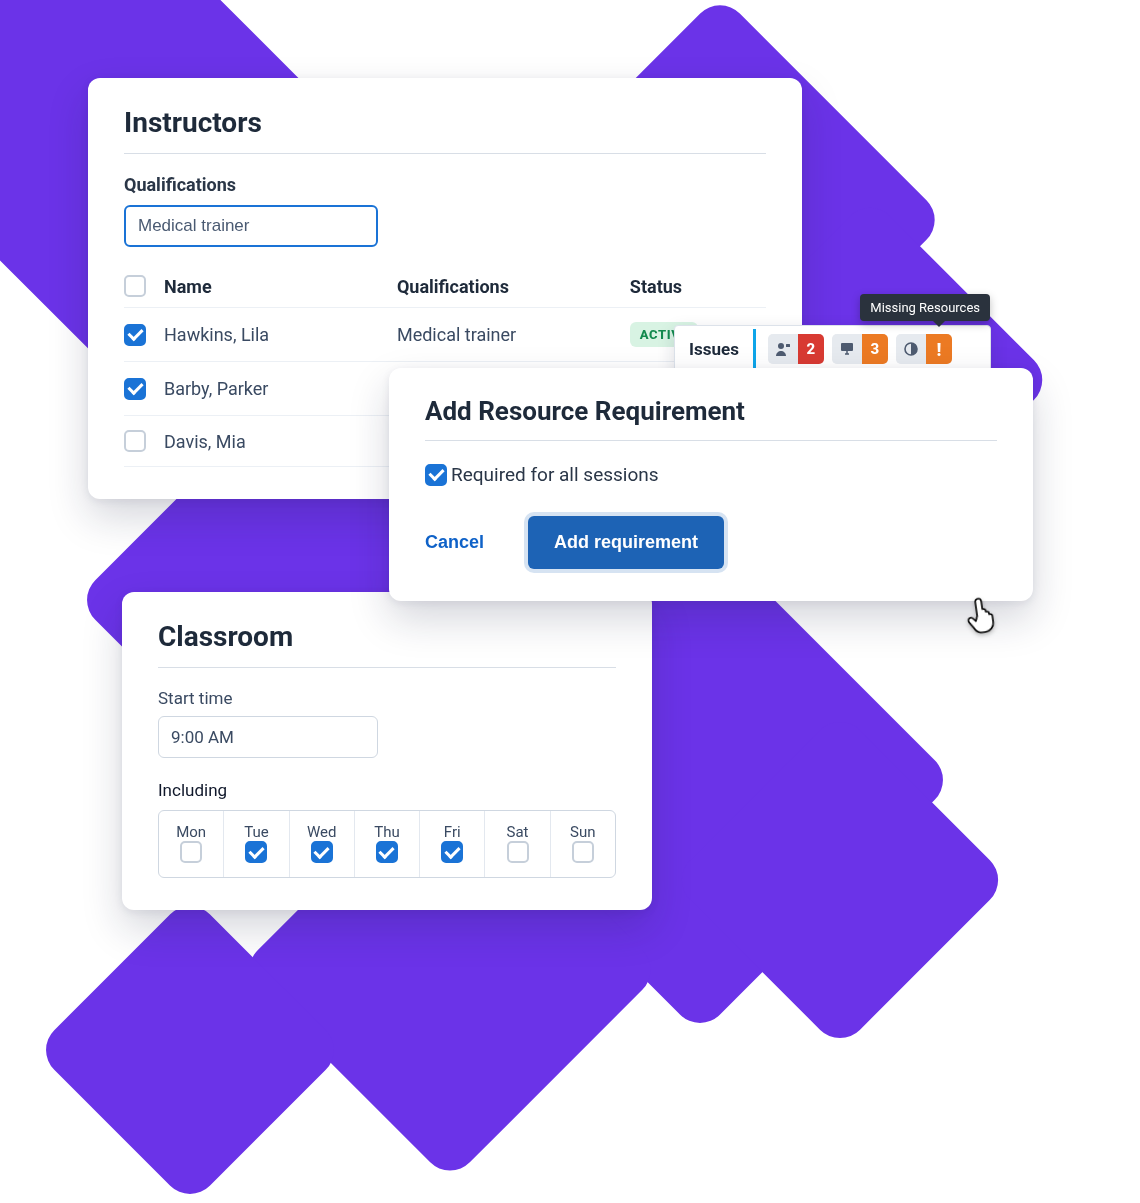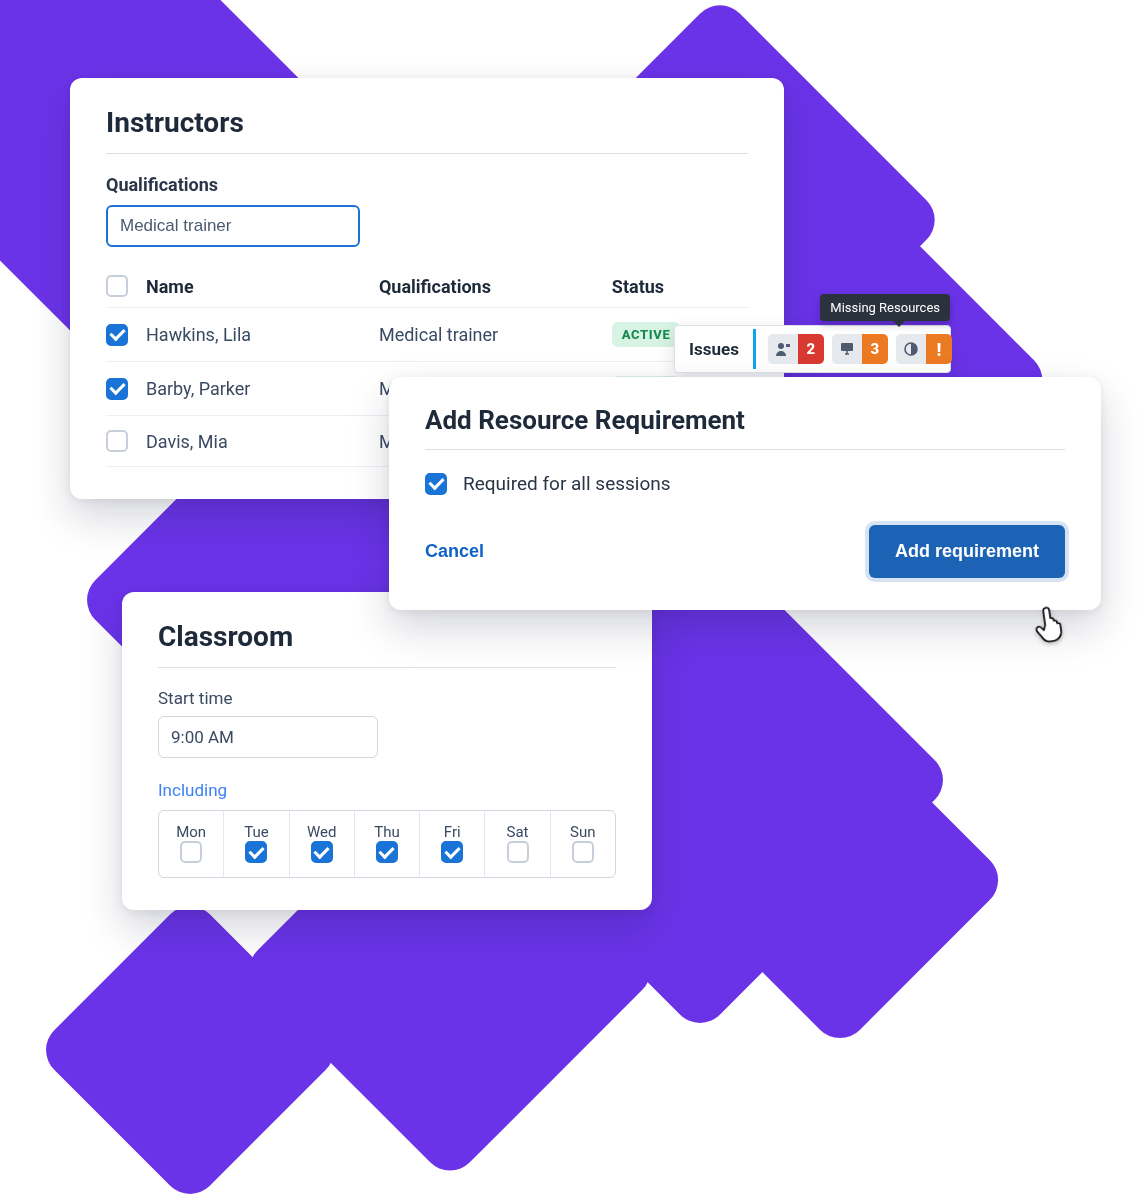--- a/index.html
+++ b/index.html
@@ -28,21 +28,21 @@
     box-shadow: 0 18px 40px rgba(20,30,60,0.18), 0 2px 8px rgba(20,30,60,0.08);
     padding: 28px 36px 32px;
     z-index: 2;
   }
   .card-title {
     font-size: 28px; font-weight: 700; color: #1e2a3a;
   }
   .card-hr { height: 1px; background: #d8dee6; margin: 14px 0 20px; }
 
   
-  #card-instructors { top: 78px; left: 70px; width: 714px; }
+  #card-instructors { top: 78px; left: 88px; width: 714px; }
   .field-label { font-weight: 700; font-size: 18px; color: #2a3647; margin-bottom: 10px; }
   .search-input {
     width: 254px; height: 42px;
     border: 2px solid #1a73d6; border-radius: 6px;
     padding: 0 12px;
     font-size: 17px; color: #4a5a72;
     outline: none;
   }
   .tbl { width: 100%; margin-top: 18px; }
   .tbl-head, .tbl-row {
@@ -77,30 +77,30 @@
     padding: 0 12px; font-size: 17px; color: #3a4a62;
     background: #fff;
   }
   .seg { display: inline-flex; margin-top: 26px; border: 1px solid #cfd7e1; border-radius: 6px; overflow: hidden; }
   .seg button {
     border: none; background: #fff; color: #3a4a62;
     font-size: 16px; font-weight: 600; padding: 10px 18px; cursor: pointer;
   }
   .seg button.active { background: #1a73d6; color: #fff; }
   .seg button + button { border-left: 1px solid #cfd7e1; }
-  .including-label { margin-top: 22px; font-size: 17px; color: #3b82f6; }
+  .including-label { margin-top: 22px; font-size: 17px; color: #0f172a; }
   .days { display: flex; gap: 0; margin-top: 10px; border: 1px solid #cfd7e1; border-radius: 6px; overflow: hidden; }
   .day { flex: 1 1 0; display: flex; flex-direction: column; align-items: center; padding: 12px 0 14px; }
   .day + .day { border-left: 1px solid #e3e8ef; }
   .day-label { font-size: 15px; color: #3a4a62; }
 
   
   #issues-strip {
     position: absolute; z-index: 3;
-    top: 325px; left: 674px; width: 277px;
+    top: 325px; left: 674px; width: 317px;
     background: #fff;
     border: 1px solid #dce2ea;
     border-radius: 4px;
     display: flex; align-items: center;
     box-shadow: 0 6px 18px rgba(20,30,60,0.14);
   }
   .issues-label {
     font-weight: 700; font-size: 17px; color: #1e2a3a;
     padding: 10px 14px;
     border-right: 3px solid #0ea5e9;
@@ -121,43 +121,43 @@
     background: #2a323d; color: #fff; font-size: 13px;
     padding: 6px 10px; border-radius: 4px;
     box-shadow: 0 3px 8px rgba(0,0,0,0.25);
   }
   .tooltip::after {
     content:""; position:absolute; left: 56%; top:100%;
     border: 6px solid transparent; border-top-color:#2a323d;
   }
 
   
-  #card-add-req { top: 377px; left: 389px; width: 712px; z-index: 4; }
+  #card-add-req { top: 368px; left: 389px; width: 644px; z-index: 4; }
   #card-add-req .card-title { font-size: 26px; }
   .form-row { display: grid; grid-template-columns: 1fr 150px; gap: 24px; }
   .field-label-sm { font-size: 18px; color: #2a3647; margin-bottom: 10px; }
   .select {
     display: flex; align-items: center;
     height: 48px; border: 1px solid #cfd7e1; border-radius: 6px;
     padding: 0 10px 0 14px; font-size: 18px; color: #3a4a62;
     background: #fff;
   }
   .select .val { flex: 1; }
   .select .clear, .select .caret {
     width: 32px; height: 32px; display:flex; align-items:center; justify-content:center;
     color: #4e5b70; cursor: pointer;
   }
   .select .sep { width:1px; height:22px; background:#cfd7e1; margin:0 4px; }
   .qty {
     height:48px; border:1px solid #cfd7e1; border-radius:6px;
     padding:0 14px; font-size:18px; color:#3a4a62; display:flex; align-items:center;
     background:#fff;
   }
-  .req-all-row { display:flex; align-items:center; gap:16px; margin-top:22px; font-size:19px; color:#2a3647; }
-  .modal-actions { display:flex; justify-content:space-between; align-items:center; gap:12px; margin-top:30px; }
+  .req-all-row { display:flex; align-items:center; gap:4px; margin-top:22px; font-size:19px; color:#2a3647; }
+  .modal-actions { display:flex; justify-content:flex-start; align-items:center; gap:44px; margin-top:30px; }
   .btn-link { background:none; border:none; color:#0f62c8; font-weight:700; font-size:18px; cursor:pointer; }
   .btn-primary {
     background:#1d63b5; border:none; color:#fff; font-weight:800; font-size:18px;
     padding: 16px 26px; border-radius:6px; cursor:pointer;
     box-shadow: 0 0 0 4px rgba(29,99,181,0.18);
     position: relative;
   }
   .cursor-hand {
     position:absolute; bottom:-34px; right:30px;
     font-size:32px; transform: rotate(-8deg);

